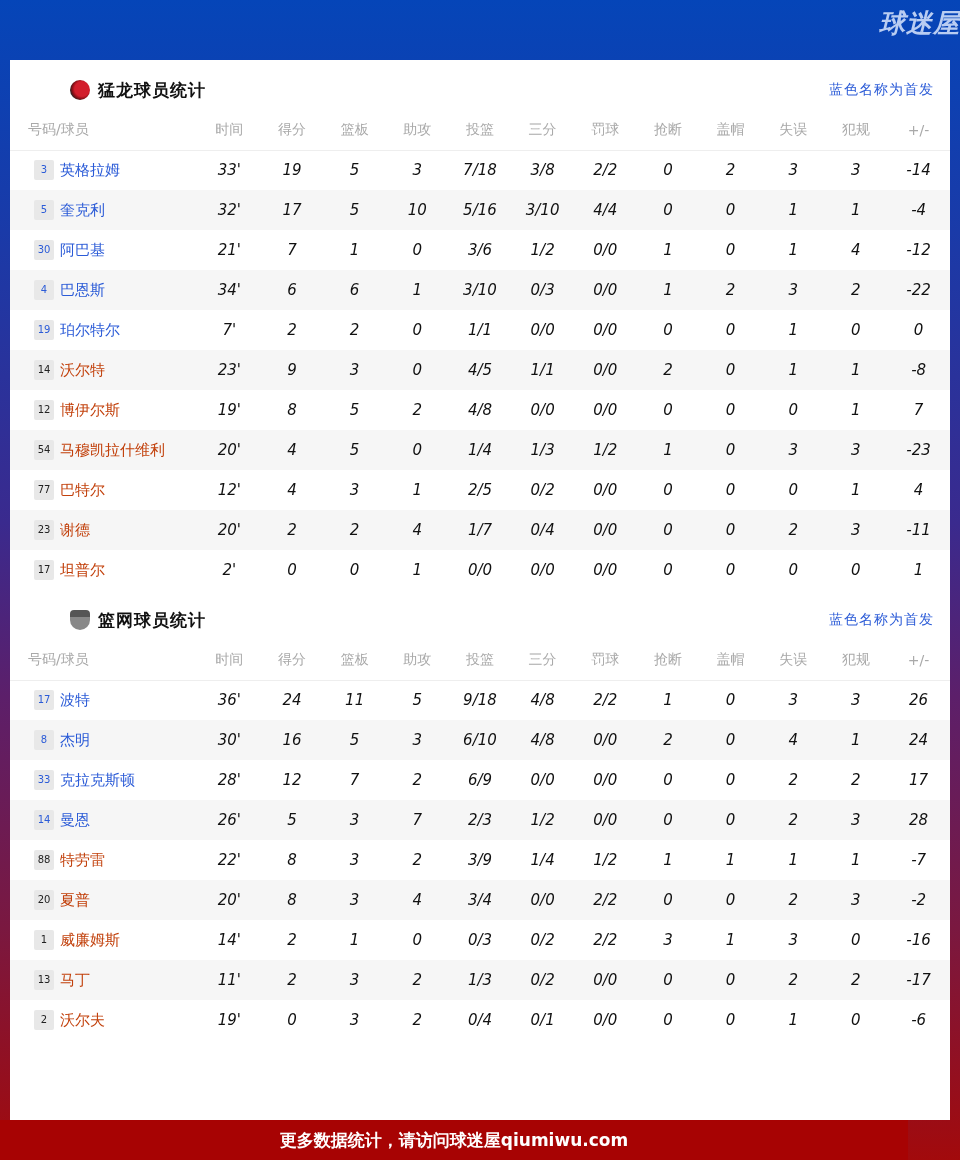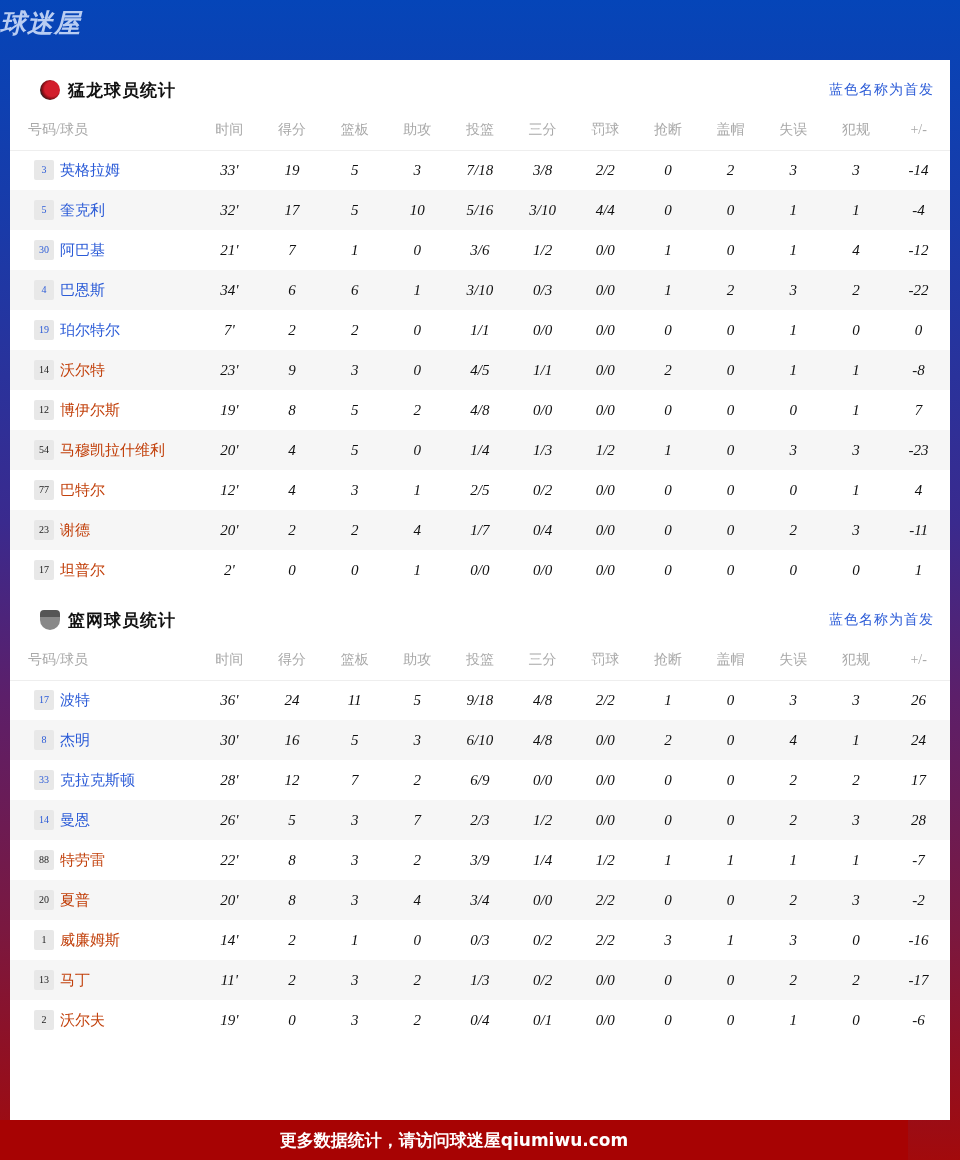--- a/index.html
+++ b/index.html
@@ -4,47 +4,47 @@
 <style>
   * { box-sizing: border-box; margin: 0; padding: 0; }
   html, body { width: 960px; height: 1160px; overflow: hidden; }
   body {
     font-family: "DejaVu Sans", "Liberation Sans", sans-serif;
     background: linear-gradient(180deg, #0545b8 0%, #1a3aa8 20%, #3a2a8e 45%, #5c1f6a 60%, #7a1840 80%, #a20a0c 100%);
     position: relative;
   }
   .top-header {
     position: absolute; left: 0; top: 0; width: 960px; height: 46px;
-    display: flex; align-items: center; justify-content: flex-start;
+    display: flex; align-items: center; justify-content: flex-end;
   }
   .logo {
     font-size: 26px; font-weight: bold; color: #b9cdf2; font-style: italic; letter-spacing: 1px;
   }
   .card {
     position: absolute; left: 10px; top: 60px; width: 940px; height: 1060px;
     background: #ffffff;
   }
   .section-head {
     position: relative; height: 60px; display: flex; align-items: center;
-    padding-left: 30px; padding-right: 16px;
+    padding-left: 30px; padding-right: 16px; margin-left: 30px;
   }
   .team-icon {
     width: 20px; height: 20px; border-radius: 50%; margin-right: 8px; flex: none; position: relative;
   }
   .team-icon.raptors {
     background: radial-gradient(circle at 60% 45%, #d21d2b 0 45%, #8a0e16 60%, #222 75%);
   }
   .team-icon.nets {
     border-radius: 4px 4px 10px 10px;
     background: linear-gradient(180deg, #555 0 35%, #888 35% 100%);
     color: #fff; font-size: 5px; font-weight: bold; text-align: center; line-height: 8px;
   }
   .section-title { font-size: 17px; color: #111; font-weight: bold; letter-spacing: 1px; }
   .starter-note { margin-left: auto; font-size: 14px; color: #2b5bd7; font-weight: normal; letter-spacing: 1px; text-align: right; }
-  table { border-collapse: collapse; width: 940px; table-layout: fixed; font-family: Liberation Serif, serif; }
+  table { border-collapse: collapse; width: 940px; table-layout: fixed; }
   th {
     height: 30px; font-size: 14px; font-weight: normal; color: #a9a9a9; text-align: center;
     border-bottom: 1px solid #eeeeee; padding-bottom: 10px;
   }
   th.player-col { text-align: left; padding-left: 18px; }
   td {
     height: 40px; font-size: 15px; color: #111; text-align: center; font-style: italic;
   }
   tr.row:nth-child(even) td { background: #f6f6f6; }
   td.player-cell { text-align: left; padding-left: 24px; font-style: normal; }

